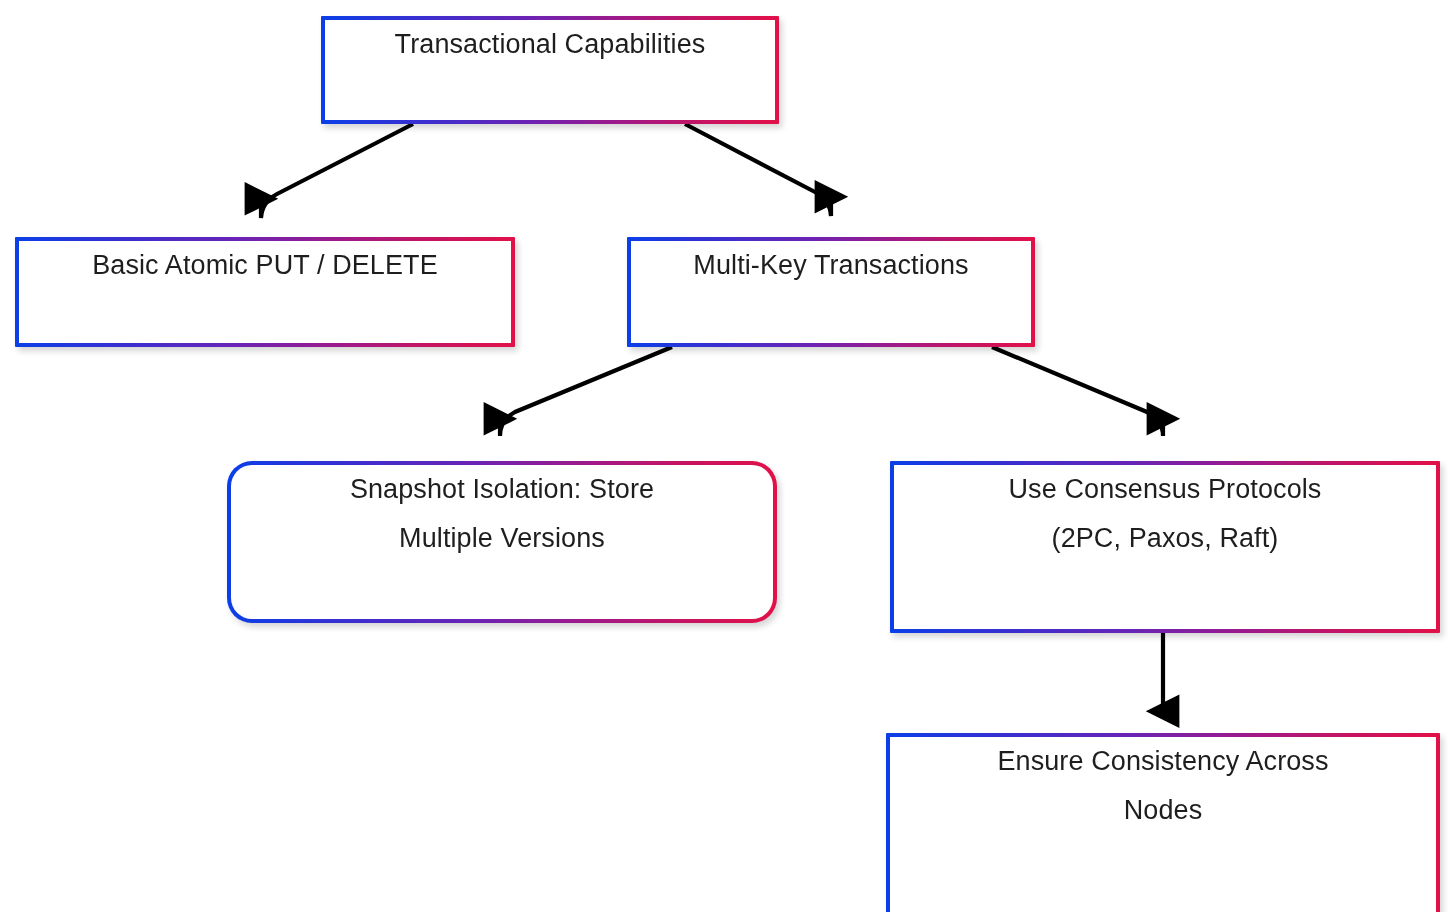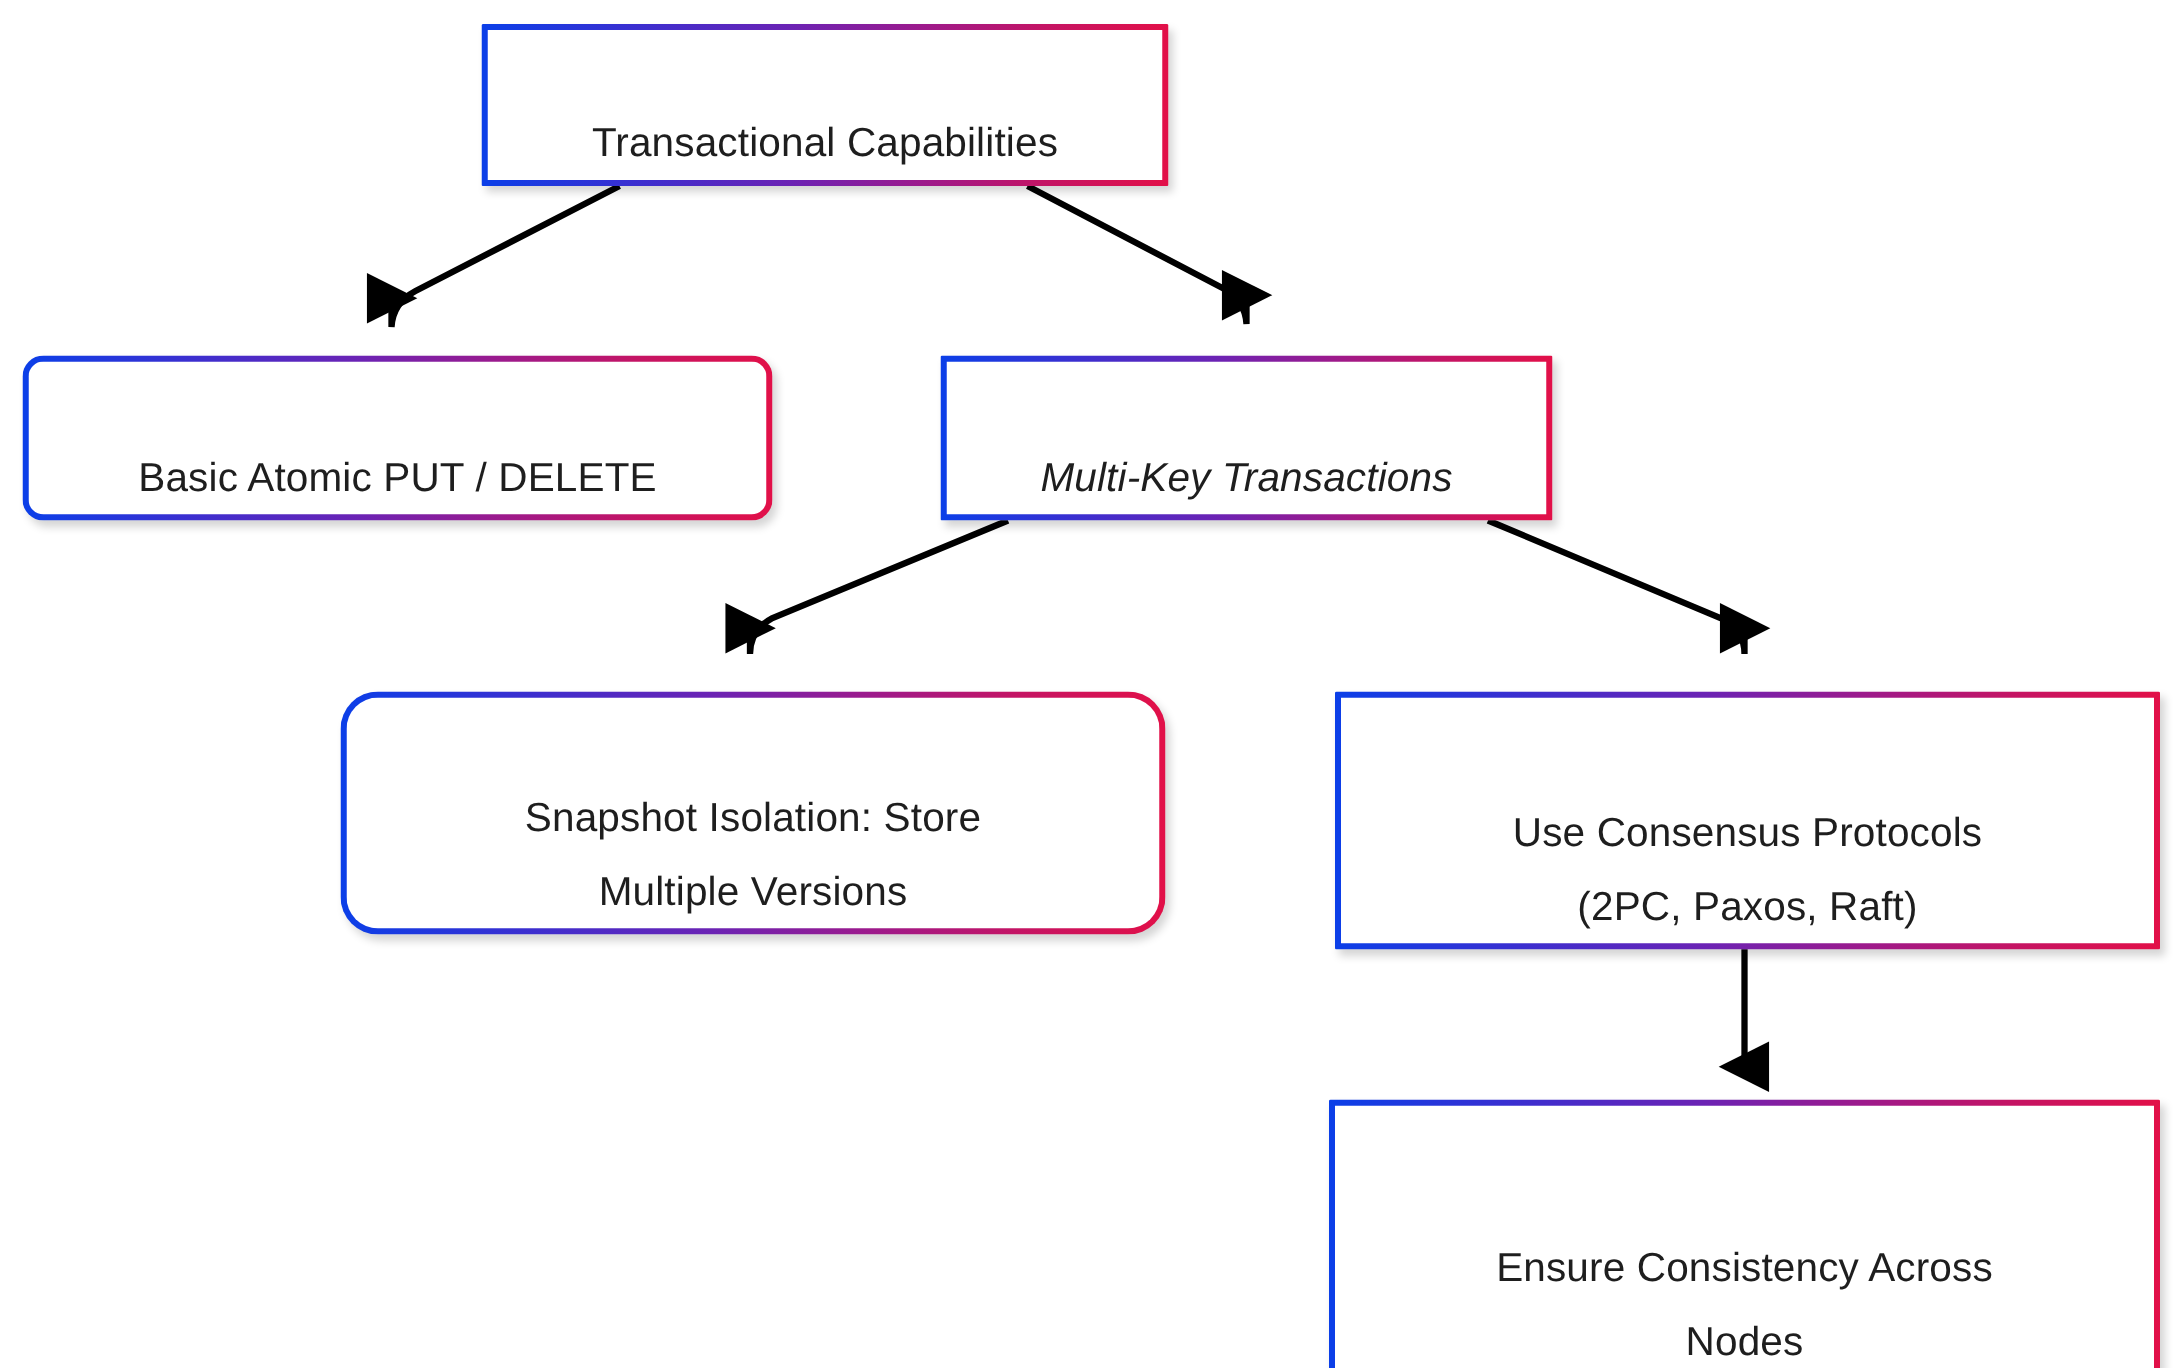--- a/index.html
+++ b/index.html
@@ -33,37 +33,37 @@
     background: #ffffff;
     border: 4px solid transparent;
     border-radius: 1px;
     background-image:
       linear-gradient(#ffffff, #ffffff),
       linear-gradient(90deg, #0b3fe8 0%, #3a2fd0 22%, #6b23b4 45%, #9c1a8c 64%, #c41464 82%, #e21048 100%);
     background-origin: border-box;
     background-clip: padding-box, border-box;
     box-shadow: 3px 4px 6px rgba(0, 0, 0, 0.17);
     display: flex;
-    align-items: flex-end;
+    align-items: flex-start;
     justify-content: center;
     text-align: center;
   }
   .node-label {
     color: #1e1e1e;
     font-size: 27px;
     line-height: 49px;
     font-weight: 400;
     letter-spacing: 0.1px;
     white-space: pre-line;
     padding: 0 10px;
   }
   
   #node-root        { left: 321px; top: 16px;  width: 458px; height: 108px; }
-  #node-basic-put   { left: 15px;  top: 237px; width: 500px; height: 110px; border-radius: 14px; }
-  #node-multikey    { left: 627px; top: 237px; width: 408px; height: 110px; font-style: italic; }
+  #node-basic-put   { left: 15px;  top: 237px; width: 500px; height: 110px; }
+  #node-multikey    { left: 627px; top: 237px; width: 408px; height: 110px; }
   #node-snapshot    { left: 227px; top: 461px; width: 550px; height: 162px; border-radius: 25px; }
   #node-consensus   { left: 890px; top: 461px; width: 550px; height: 172px; }
   #node-consistency { left: 886px; top: 733px; width: 554px; height: 190px; }
 </style>
 </head>
 <body>
 
 <div id="canvas">
 
   <svg id="edges" viewBox="0 0 1456 912" width="1456" height="912" xmlns="http://www.w3.org/2000/svg">

